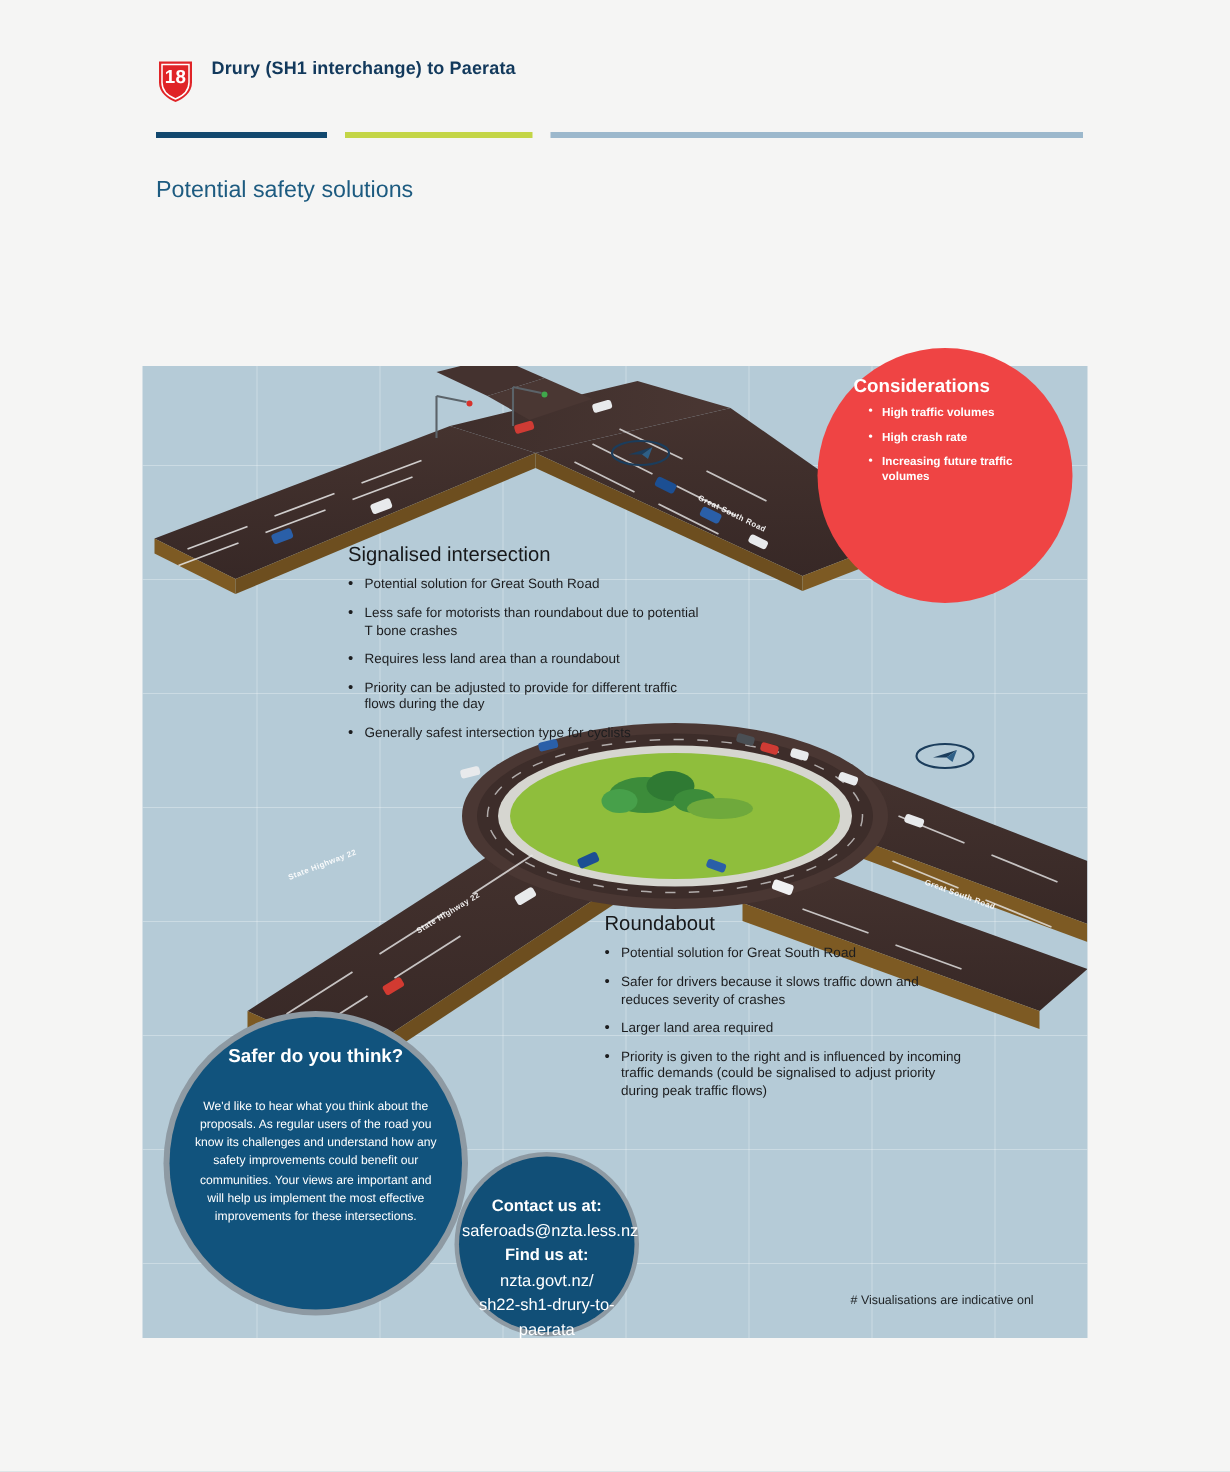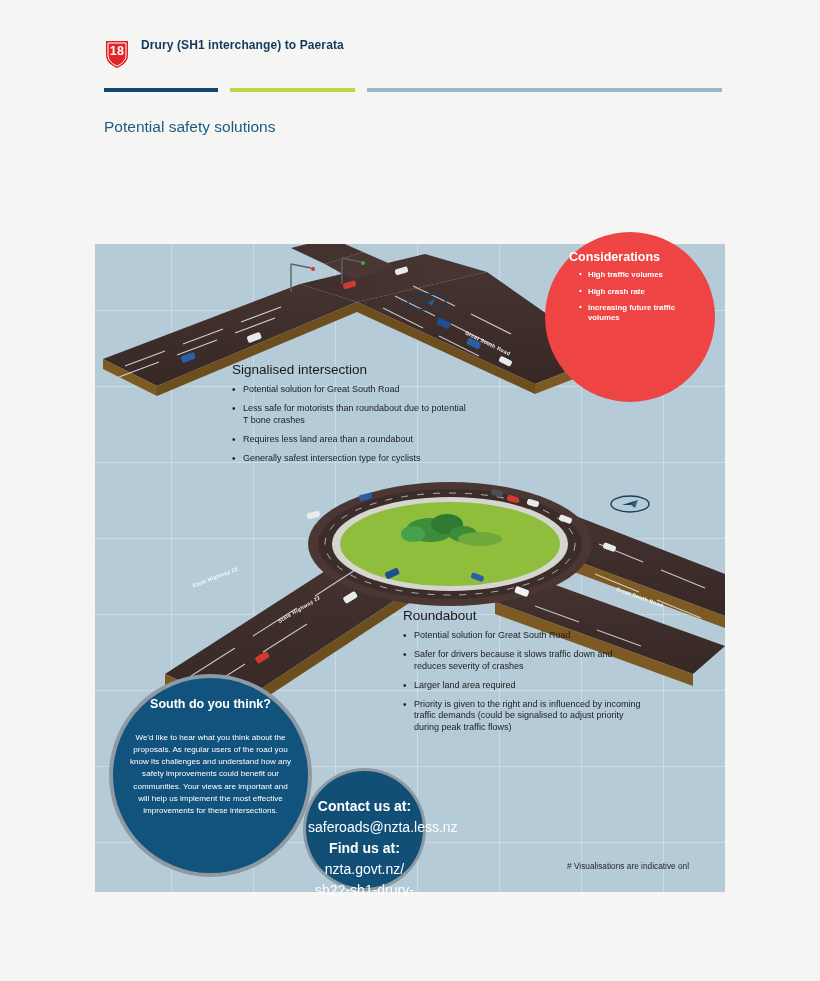--- a/index.html
+++ b/index.html
@@ -95,21 +95,21 @@
     color:#fff;font-size:8.1px;line-height:1.5;}
 
   
   .circle-contact{
     position:absolute;left:306px;top:771px;width:117px;height:117px;
     border-radius:50%;background:#114f77;
     box-shadow:0 0 0 3px #8e9aa3;
   }
   .circle-contact .ct{
     position:absolute;left:2px;top:25px;width:113px;text-align:center;
-    color:#fff;font-size:14px;line-height:1.5;}
+    color:#fff;font-size:11px;line-height:1.5;}
   .circle-contact b{font-weight:bold;}
 
   
   .footer{position:absolute;left:0;top:905px;width:820px;height:76px;background:#f5f5f4;}
 </style>
 </head>
 <body>
 
 <div class="page">
 
@@ -273,20 +273,21 @@
       <polygon points="28,6 12,11 21,11" fill="#1b3d5c"></polygon>
       <polygon points="28,6 21,11 25,14" fill="#2e5f86"></polygon>
     </svg>
 
     <div class="block" style="left:137px;top:118px;width:236px;">
       <h3>Signalised intersection</h3>
       <ul>
         <li>Potential solution for Great South Road</li>
         <li>Less safe for motorists than roundabout due to potential T bone crashes</li>
         <li>Requires less land area than a roundabout</li>
+        <li>Priority can be adjusted to provide for different traffic flows during the day</li>
         <li>Generally safest intersection type for cyclists</li>
       </ul>
     </div>
 
     <div class="block" style="left:308px;top:364px;width:238px;">
       <h3>Roundabout</h3>
       <ul>
         <li>Potential solution for Great South Road</li>
         <li>Safer for drivers because it slows traffic down and reduces severity of crashes</li>
         <li>Larger land area required</li>
@@ -300,21 +301,21 @@
   <div class="circle-green">
     <h4>Considerations</h4>
     <ul>
       <li>High traffic volumes</li>
       <li>High crash rate</li>
       <li>Increasing future traffic volumes</li>
     </ul>
   </div>
 
   <div class="circle-blue">
-    <h4>South do you think?</h4>
+    <h4>Safer do you think?</h4>
     <p>We'd like to hear what you think about the proposals. As regular users of the road you know its challenges and understand how any safety improvements could benefit our communities. Your views are important and will help us implement the most effective improvements for these intersections.</p>
   </div>
 
   <div class="circle-contact">
     <div class="ct">
       <b>Contact us at:</b><br>
       <span>saferoads@nzta.less.nz</span><br>
       <b>Find us at:</b>
       <span>nzta.govt.nz/</span><br>
       <span>sh22-sh1-drury-to-paerata</span>

